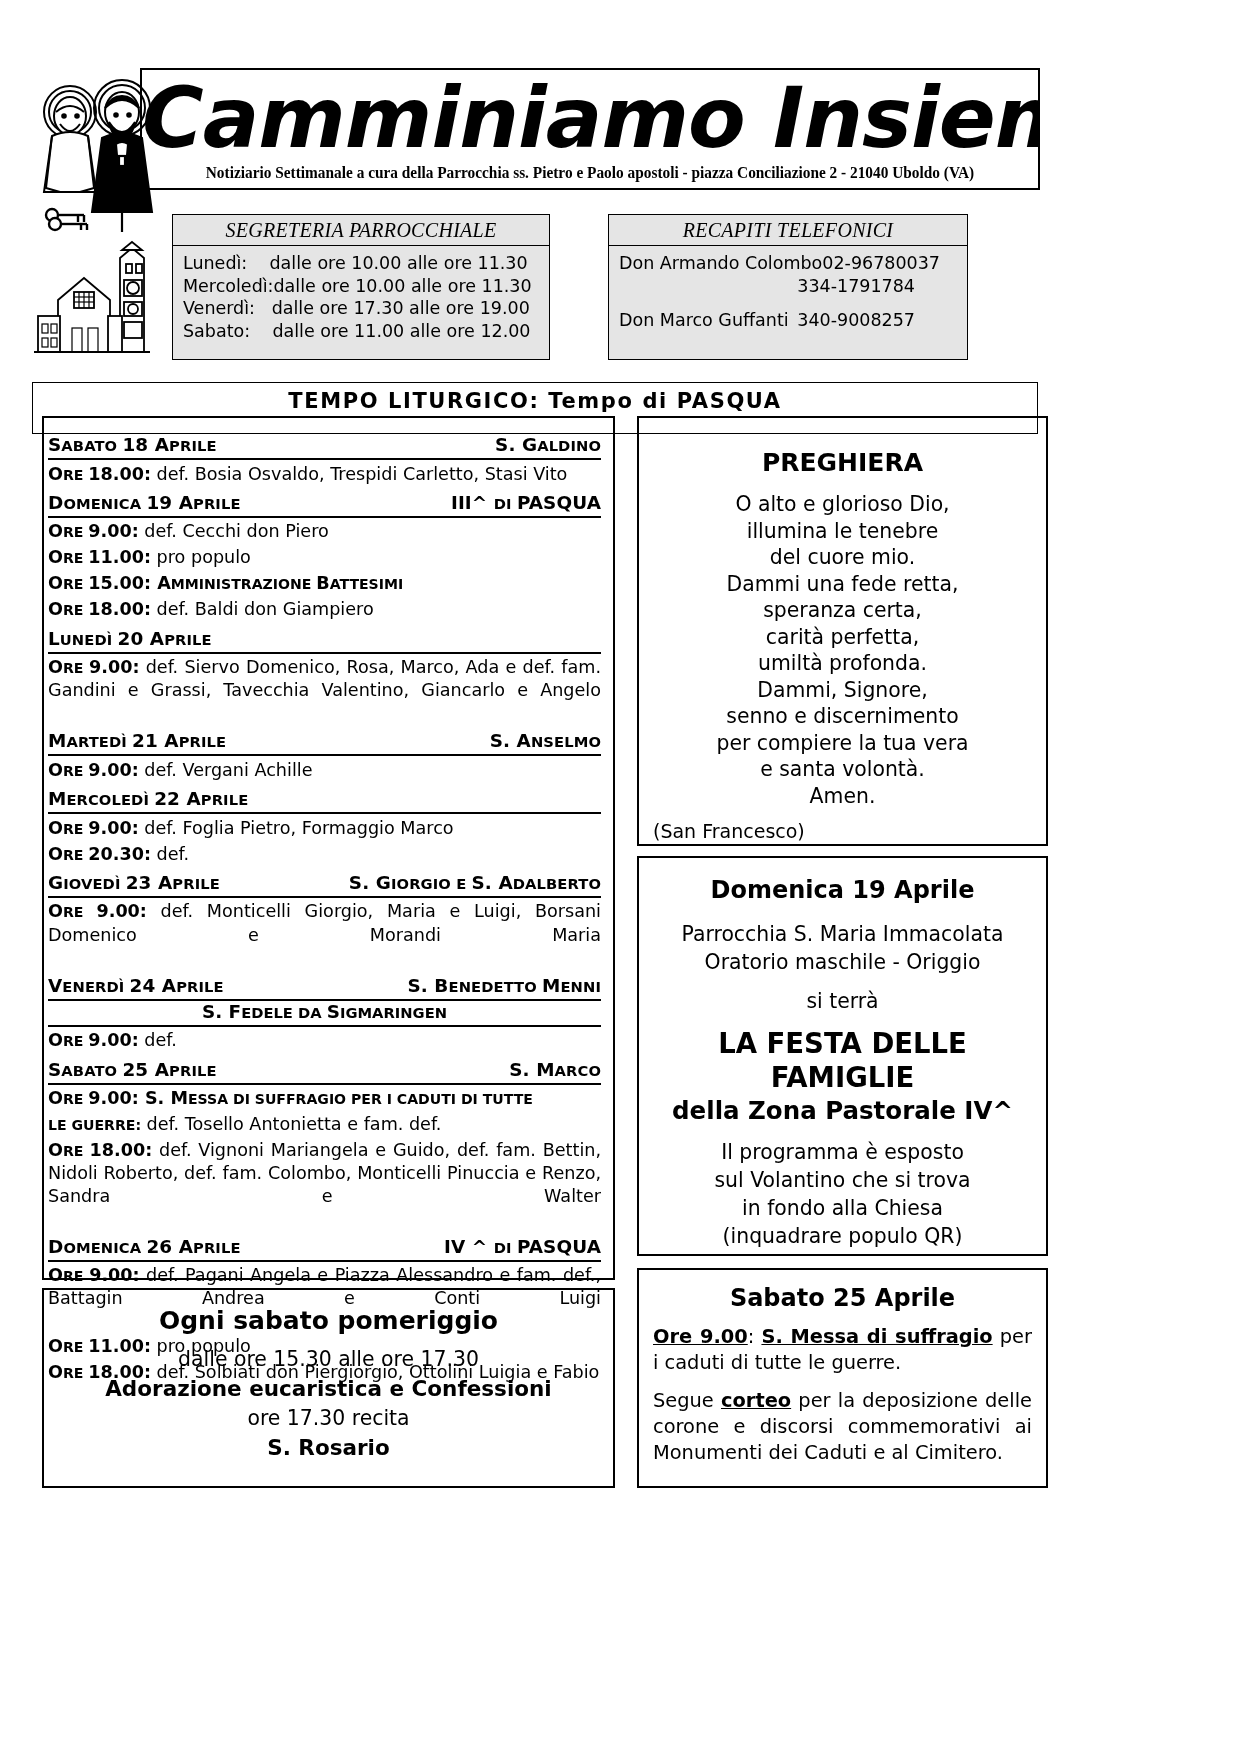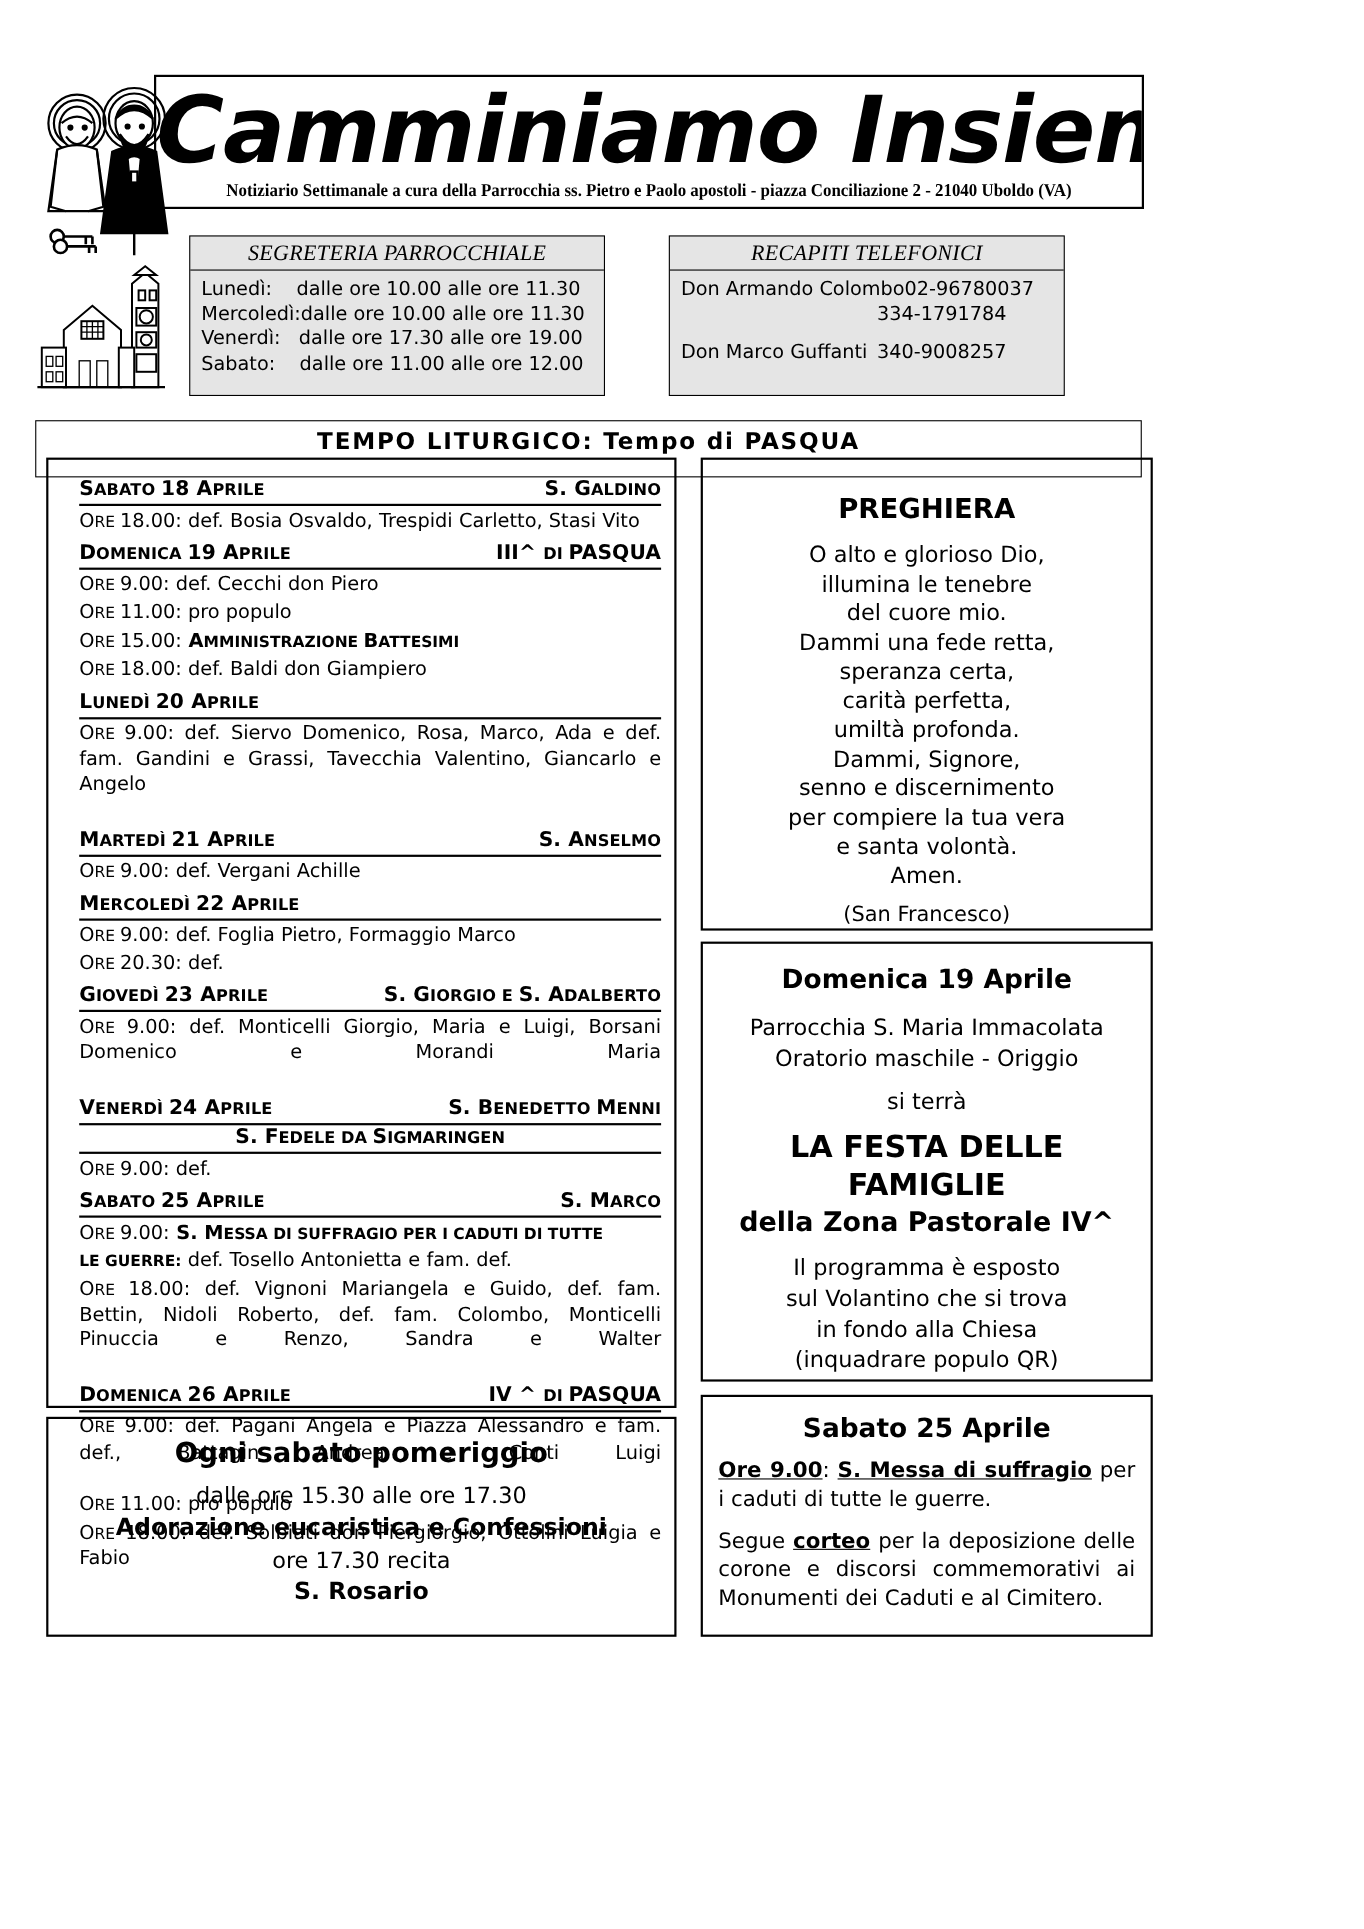--- a/index.html
+++ b/index.html
@@ -39,50 +39,50 @@
   .tel-gap { height:12px; }
 
   
   #tempo-box { position:absolute; left:32px; top:362px; width:1006px; height:52px;
                border:1.5px solid #000; box-sizing:border-box;margin-top:20px; }
   #tempo-box .t { text-align:center; font-size:21px; font-weight:700; line-height:37px;
                   letter-spacing:1.6px; }
 
   
   #sched-box { position:absolute; left:42px; top:416px; width:573px; height:864px;
-               border:2.2px solid #000; box-sizing:border-box; padding:10px 12px 6px 28px; }
+               border:2.2px solid #000; box-sizing:border-box; padding:10px 12px 6px 4px; }
   #ador-box  { position:absolute; left:42px; top:1288px; width:573px; height:200px;
                border:2.2px solid #000; box-sizing:border-box; padding:14px 14px; }
   #pray-box  { position:absolute; left:637px; top:416px; width:411px; height:430px;
                border:2.2px solid #000; box-sizing:border-box; padding:12px 14px; }
   #festa-box { position:absolute; left:637px; top:856px; width:411px; height:400px;
                border:2.2px solid #000; box-sizing:border-box; padding:14px 14px; }
   #sab-box   { position:absolute; left:637px; top:1268px; width:411px; height:220px;
                border:2.2px solid #000; box-sizing:border-box; padding:12px 14px; }
 
   
   .day { position:relative; font-weight:700; font-size:18.4px; line-height:23px;
          border-bottom:2.2px solid #000; padding-bottom:1px; margin-top:5px;
          display:flex; justify-content:space-between; align-items:baseline; white-space:nowrap; }
   .day .dl { letter-spacing:0.1px; }
   .day .dr { letter-spacing:0.1px; }
   .day2 { font-weight:700; font-size:18.4px; line-height:22px; border-bottom:2.2px solid #000;
           text-align:center; padding-bottom:1px; white-space:nowrap; }
   .sc { font-size:0.80em; }      
   .mass { font-size:17.6px; line-height:22.4px; margin-top:2.5px; text-align:justify;
           text-justify:inter-word; }
-  .mass .ore { font-weight:400; }
+  .mass .ore { font-weight:700; }
   .mass .caps { font-weight:700; }
   .mass.j { text-align:justify; }
   .mass.j::after { content:""; display:inline-block; width:100%; }
 
   
   .pr-title { text-align:center; font-weight:700; font-size:25px; margin:18px 0 14px; }
   .pr-line  { text-align:center; font-size:20.4px; line-height:26.5px; }
-  .pr-auth  { text-align:center; font-size:19px; margin-top:11px; }
+  .pr-auth  { text-align:left; font-size:19px; margin-top:11px; }
 
   
   .f-title  { text-align:center; font-weight:700; font-size:24px; margin:4px 0 16px; }
   .f-line   { text-align:center; font-size:20.4px; line-height:28px; }
   .f-gap    { height:11px; }
   .f-big    { text-align:center; font-weight:700; font-size:27.5px; line-height:34px; }
   .f-big2   { text-align:center; font-weight:700; font-size:24.5px; line-height:33px; }
 
   
   .a-title { text-align:center; font-weight:700; font-size:25px; margin:2px 0 10px; }

